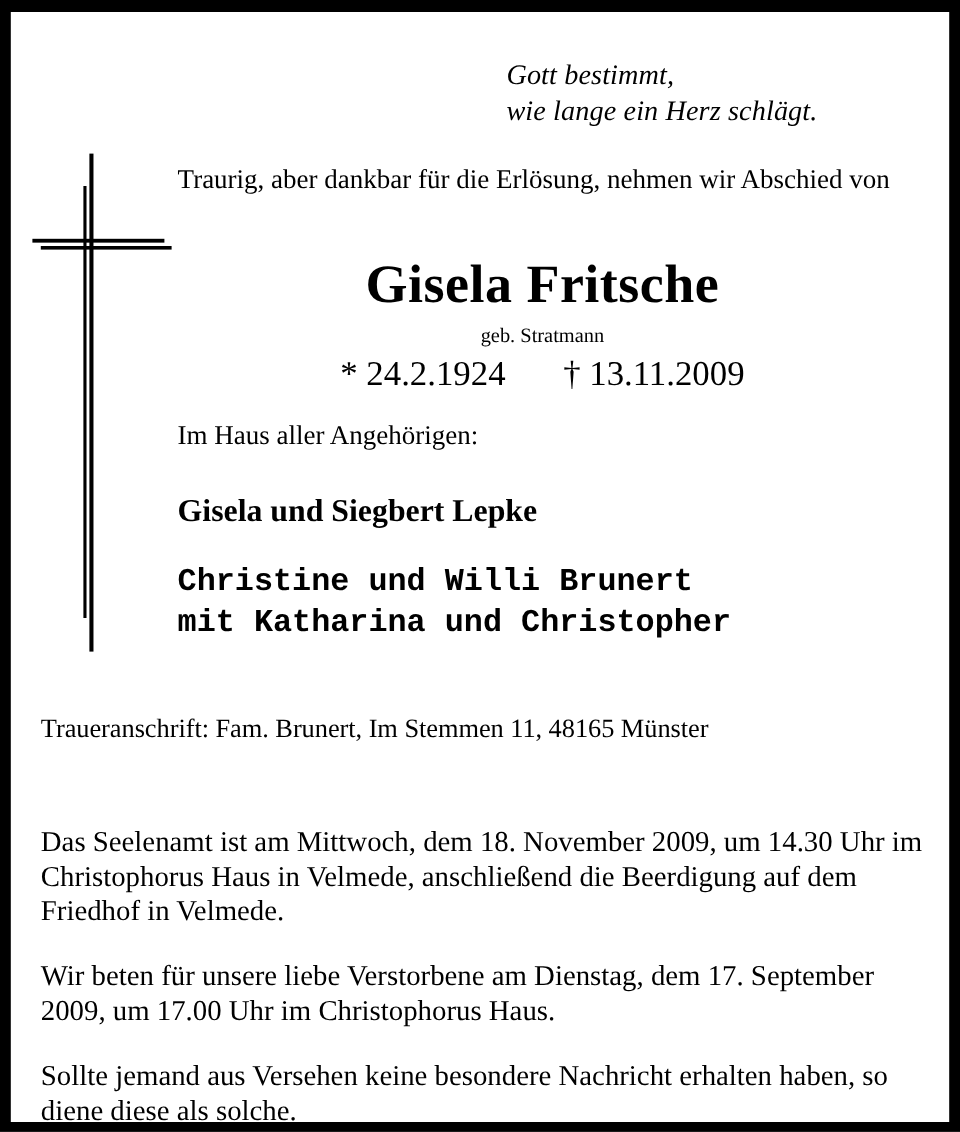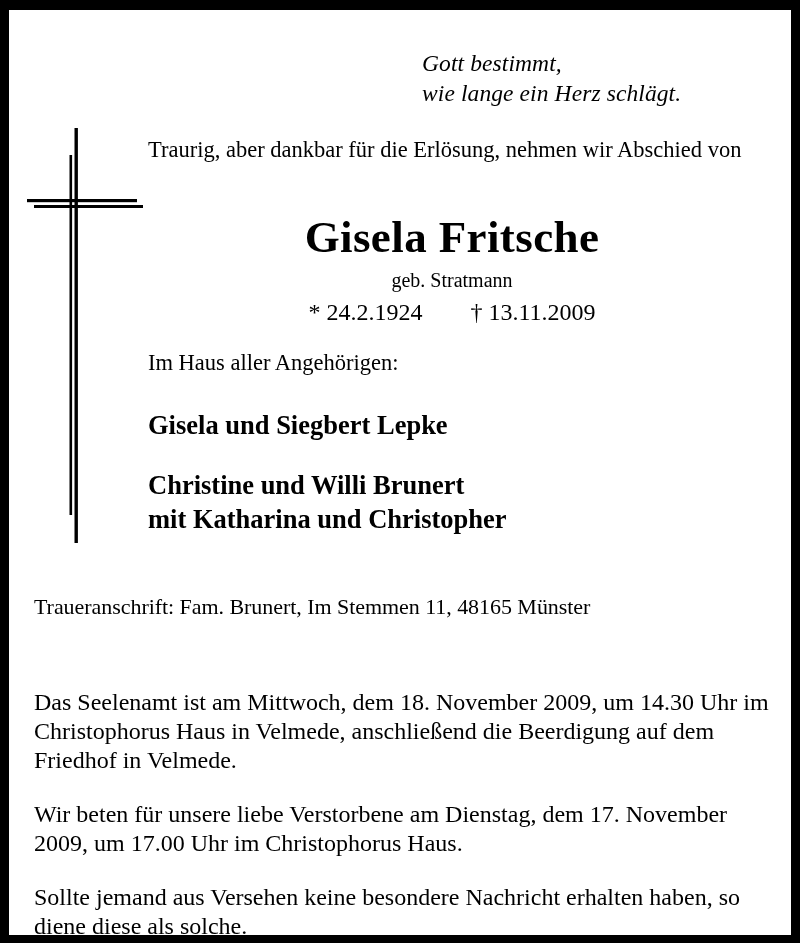--- a/index.html
+++ b/index.html
@@ -78,29 +78,29 @@
   }
 
   .name-main {
     font-size: 45px;
     font-weight: bold;
     line-height: 54px;
     letter-spacing: 0.4px;
   }
 
   .name-maiden {
-    font-size: 20px;
+    font-size: 17px;
     line-height: 28px;
     margin-top: 2px;
   }
 
   .dates {
     position: relative;
     margin-top: 4px;
-    font-size: 24px;
+    font-size: 29px;
     line-height: 28px;
     display: flex;
     justify-content: center;
     gap: 48px;
   }
 
   .dates .date-item { white-space: nowrap; }
 
   
   .on-behalf {
@@ -114,21 +114,21 @@
   .survivors {
     position: absolute;
     left: 139px;
     top: 398px;
     font-size: 26.5px;
     font-weight: bold;
     line-height: 34px;
   }
 
   .survivors .group { margin-bottom: 26px; }
-  .survivors .group:last-child { margin-bottom: 10px; }
+  .survivors .group:last-child { margin-bottom: 10px; font-family: Liberation Mono, monospace; }
 
   
   .address {
     position: absolute;
     left: 25px;
     top: 582px;
     font-size: 22px;
     line-height: 30px;
   }
 
@@ -195,18 +195,18 @@
         <div>mit Katharina und Christopher</div>
       </div>
     </div>
 
     <div class="address">
       <div class="mail">Traueranschrift: Fam. Brunert, Im Stemmen 11, 48165 Münster</div>
     </div>
 
     <div class="closing">
       <p>Das Seelenamt ist am Mittwoch, dem 18. November 2009, um 14.30 Uhr im Christophorus Haus in Velmede, anschließend die Beerdigung auf dem Friedhof in Velmede.</p>
-      <p>Wir beten für unsere liebe Verstorbene am Dienstag, dem 17. November 2009, um 17.00 Uhr im Christophorus Haus.</p>
+      <p>Wir beten für unsere liebe Verstorbene am Dienstag, dem 17. September 2009, um 17.00 Uhr im Christophorus Haus.</p>
       <p>Sollte jemand aus Versehen keine besondere Nachricht erhalten haben, so diene diese als solche.</p>
     </div>
 
   </div>
 </div>
 
 </body></html>

